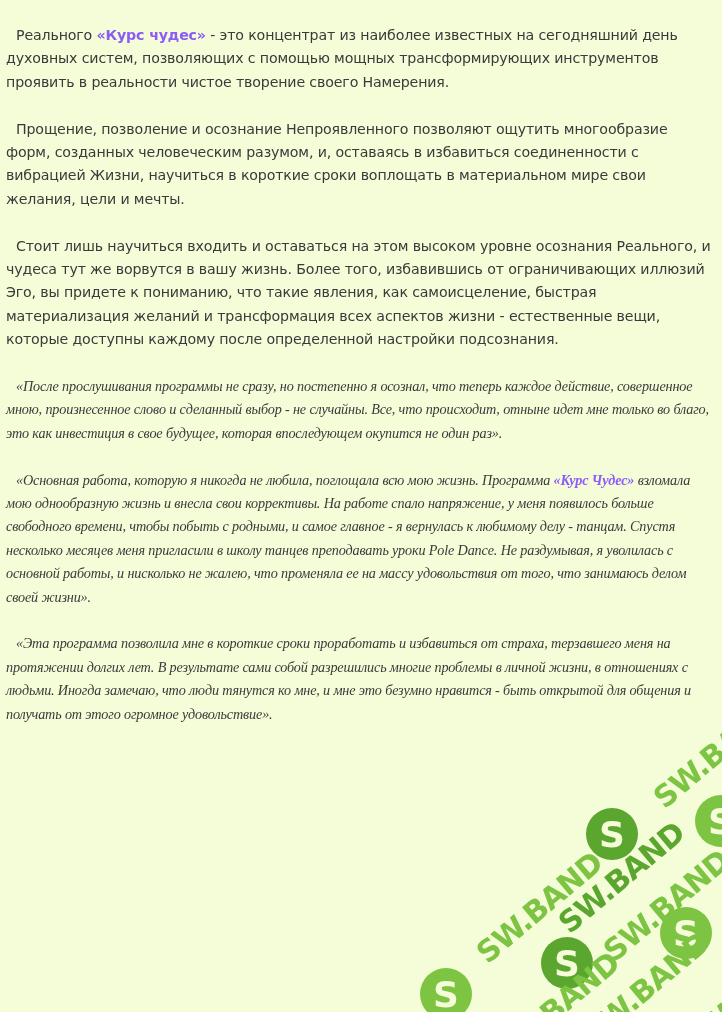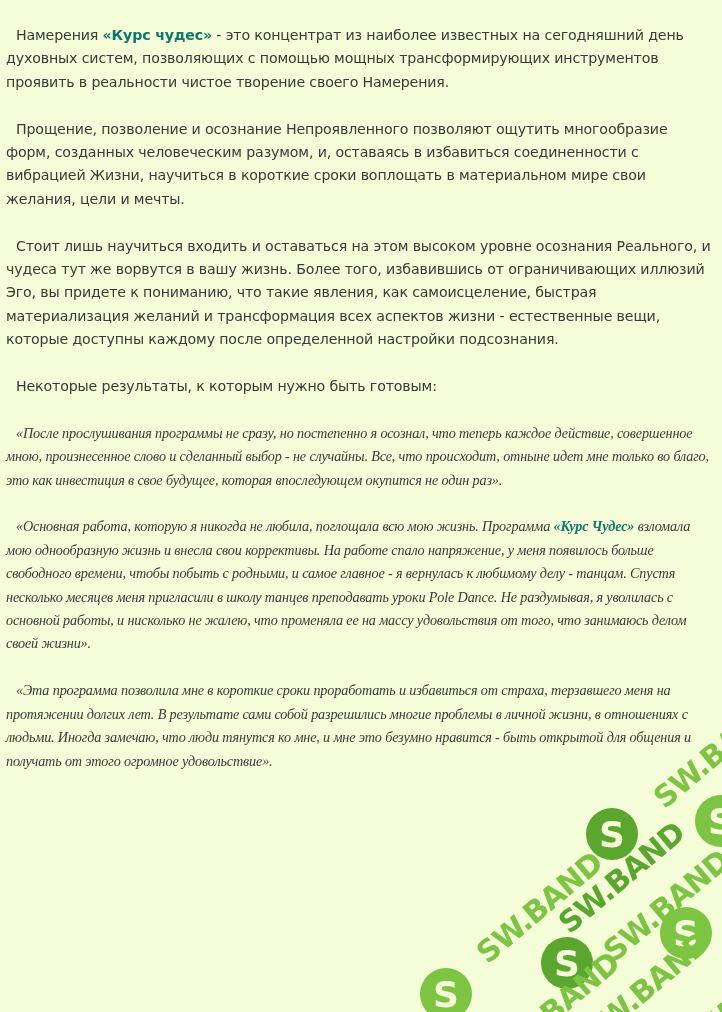--- a/index.html
+++ b/index.html
@@ -10,21 +10,21 @@
     color: #3a3a3a;
     position: relative;
   }
   .content {
     position: absolute; left: 6px; top: 24px; width: 710px;
     font-size: 14.2px; line-height: 23.4px;
     letter-spacing: -0.15px;
   }
   .content p { margin: 0 0 23.4px 0; text-indent: 10px; }
   .content p.quote { font-style: italic; font-family: Liberation Serif, serif; }
-  .content b { font-weight: bold; color: #0f766e; }
+  .content b { font-weight: bold; color: #8b5cf6; }
   .watermark {
     position: absolute; left: 0; top: 0; width: 722px; height: 1012px;
     pointer-events: none; overflow: hidden;
   }
   .wm-item { position: absolute; transform: rotate(-40deg); transform-origin: center; }
   .wm-text {
     font-family: "DejaVu Sans", sans-serif; font-weight: bold; font-size: 30px;
     color: #7cc442; white-space: nowrap; letter-spacing: -1px;
   }
   .wm-text.dark { color: #5aa62e; }
@@ -33,24 +33,23 @@
     background: #7cc442; color: #f4fcd8; font-weight: bold;
     font-family: "DejaVu Sans", sans-serif; font-size: 36px;
     display: flex; align-items: center; justify-content: center;
   }
   .wm-circle.dark { background: #5aa62e; }
 </style>
 </head>
 <body>
 
 <div class="content">
-  <p><span>Намерения </span><b>«Курс чудес»</b><span> - это концентрат из наиболее известных на сегодняшний день духовных систем, позволяющих с помощью мощных трансформирующих инструментов проявить в реальности чистое творение своего Намерения.</span></p>
+  <p><span>Реального </span><b>«Курс чудес»</b><span> - это концентрат из наиболее известных на сегодняшний день духовных систем, позволяющих с помощью мощных трансформирующих инструментов проявить в реальности чистое творение своего Намерения.</span></p>
   <p>Прощение, позволение и осознание Непроявленного позволяют ощутить многообразие форм, созданных человеческим разумом, и, оставаясь в избавиться соединенности с вибрацией Жизни, научиться в короткие сроки воплощать в материальном мире свои желания, цели и мечты.</p>
   <p>Стоит лишь научиться входить и оставаться на этом высоком уровне осознания Реального, и чудеса тут же ворвутся в вашу жизнь. Более того, избавившись от ограничивающих иллюзий Эго, вы придете к пониманию, что такие явления, как самоисцеление, быстрая материализация желаний и трансформация всех аспектов жизни - естественные вещи, которые доступны каждому после определенной настройки подсознания.</p>
-  <p>Некоторые результаты, к которым нужно быть готовым:</p>
   <p class="quote">«После прослушивания программы не сразу, но постепенно я осознал, что теперь каждое действие, совершенное мною, произнесенное слово и сделанный выбор - не случайны. Все, что происходит, отныне идет мне только во благо, это как инвестиция в свое будущее, которая впоследующем окупится не один раз».</p>
   <p class="quote"><span>«Основная работа, которую я никогда не любила, поглощала всю мою жизнь. Программа </span><b>«Курс Чудес»</b><span> взломала мою однообразную жизнь и внесла свои коррективы. На работе спало напряжение, у меня появилось больше свободного времени, чтобы побыть с родными, и самое главное - я вернулась к любимому делу - танцам. Спустя несколько месяцев меня пригласили в школу танцев преподавать уроки Pole Dance. Не раздумывая, я уволилась с основной работы, и нисколько не жалею, что променяла ее на массу удовольствия от того, что занимаюсь делом своей жизни».</span></p>
   <p class="quote">«Эта программа позволила мне в короткие сроки проработать и избавиться от страха, терзавшего меня на протяжении долгих лет. В результате сами собой разрешились многие проблемы в личной жизни, в отношениях с людьми. Иногда замечаю, что люди тянутся ко мне, и мне это безумно нравится - быть открытой для общения и получать от этого огромное удовольствие».</p>
 </div>
 
 <div class="watermark">
   <div class="wm-item" style="left:640px; top:735px;"><span class="wm-text">SW.BAND</span></div>
   <div class="wm-circle" style="left:695px; top:795px;">S</div>
   <div class="wm-circle dark" style="left:586px; top:808px;">S</div>
   <div class="wm-item" style="left:545px; top:860px;"><span class="wm-text dark">SW.BAND</span></div>

